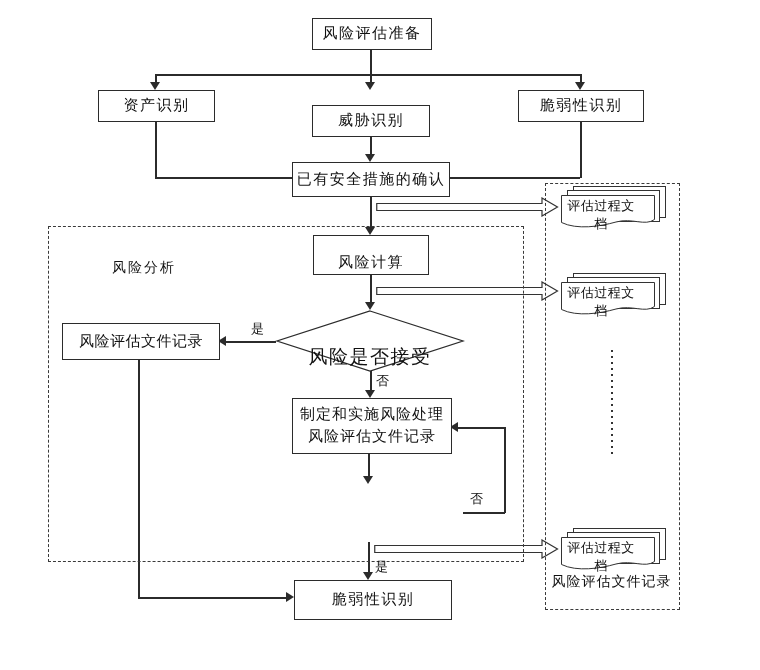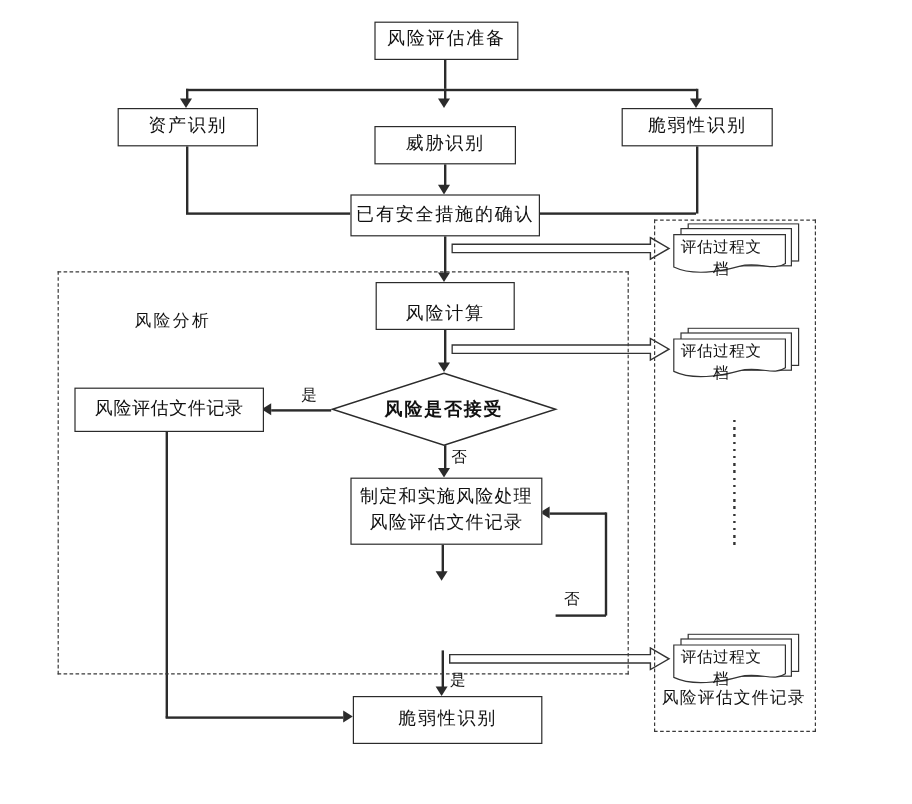--- a/index.html
+++ b/index.html
@@ -16,21 +16,21 @@
   .lineh{height:1.5px;}
   .linev{width:1.5px;}
   .arr{position:absolute;width:0;height:0;z-index:5;}
   .arr-down{border-left:5px solid transparent;border-right:5px solid transparent;border-top:8px solid #2b2b2b;}
   .arr-left{border-top:5px solid transparent;border-bottom:5px solid transparent;border-right:8px solid #2b2b2b;}
   .arr-right{border-top:5px solid transparent;border-bottom:5px solid transparent;border-left:8px solid #2b2b2b;}
   .dashed-region{position:absolute;border:1px dashed #3a3a3a;z-index:6;pointer-events:none;background:transparent;}
   .region-label{position:absolute;font-size:14px;letter-spacing:2px;z-index:7;}
   .edge-label{position:absolute;font-size:13px;z-index:7;}
   .diamond{position:absolute;z-index:5;}
-  .diamond .dtext{position:absolute;left:0;top:0;width:100%;height:100%;display:flex;align-items:center;justify-content:center;font-size:15px;letter-spacing:1.5px;font-weight:bold;}
+  .diamond .dtext{position:absolute;left:0;top:16px;width:100%;height:100%;display:flex;align-items:center;justify-content:center;font-size:19px;letter-spacing:1.5px;}
   .docstack{position:absolute;z-index:7;}
   .docstack .doc-text{position:absolute;left:10px;top:11px;width:76px;text-align:center;font-size:13px;letter-spacing:0.5px;}
   .hollow-arrow{position:absolute;z-index:3;}
   .dotline{position:absolute;width:2px;background:repeating-linear-gradient(#333 0 2px,transparent 2px 6px);z-index:7;}
 </style>
 </head>
 <body>
 
 <div id="stage">
 

